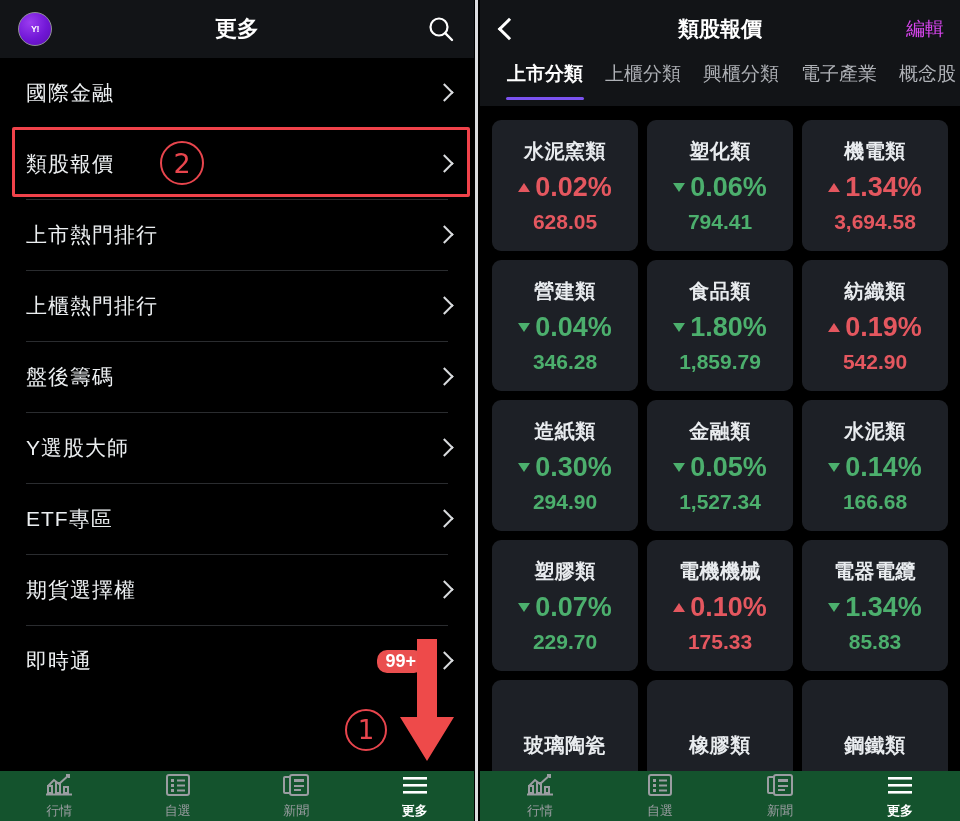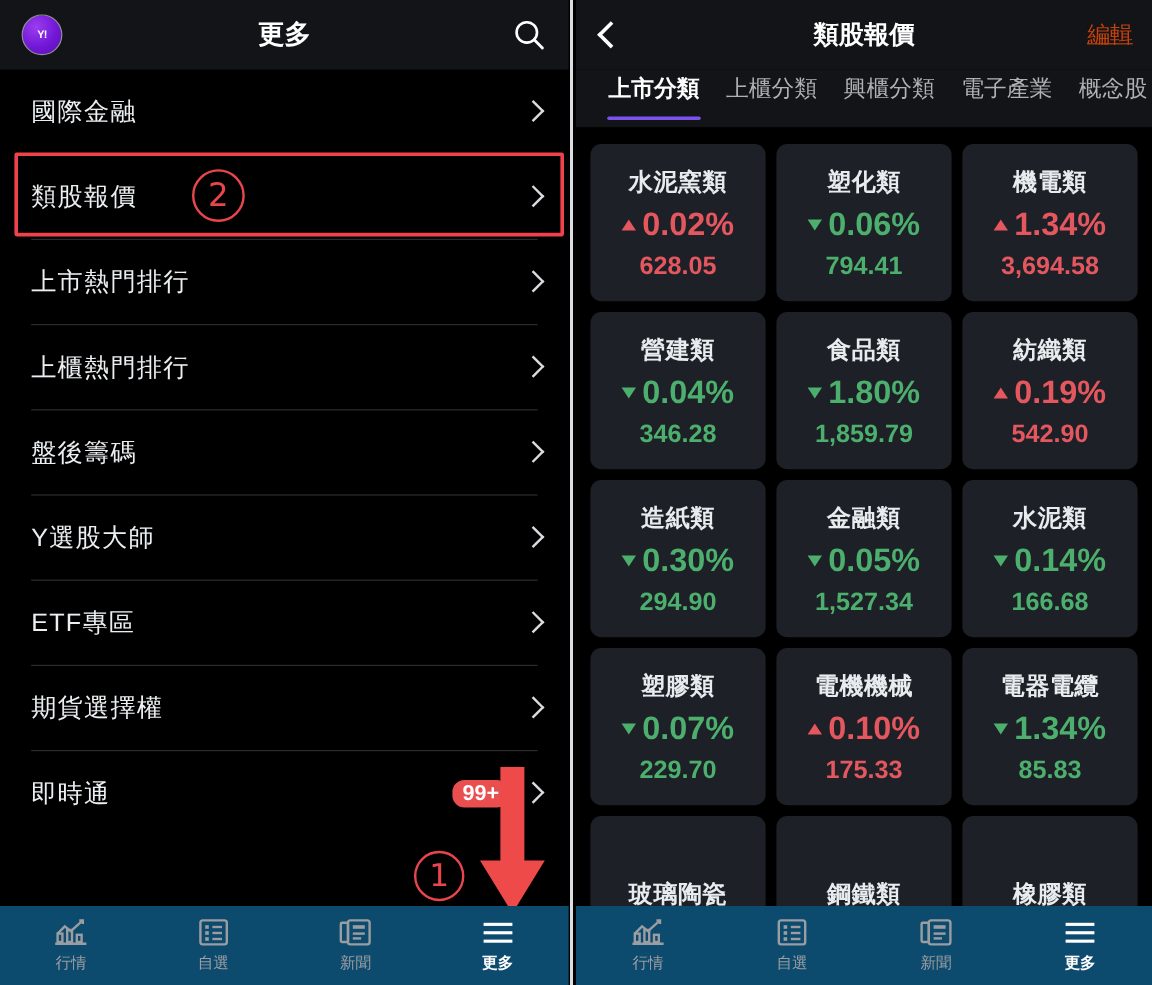--- a/index.html
+++ b/index.html
@@ -79,21 +79,21 @@
     pointer-events:none;
   }
   #circle2 { left:160px; top:141px; width:44px; height:44px; font-size:27px; }
   #circle1 { left:345px; top:709px; width:42px; height:42px; font-size:26px; }
 
   .down-arrow { position:absolute; left:392px; top:639px; pointer-events:none; }
 
   
   .tabbar {
     position:absolute; bottom:0; left:0; right:0;
-    height:66px; background:#0c4a6e;
+    height:50px; background:#14532d;
     display:flex; align-items:center;text-align:center;
   }
   .tabbar-item {
     flex:1; display:flex; flex-direction:column;
     align-items:center; justify-content:center; gap:4px;
   }
   .tabbar-label { font-size:13px; color:#9a9da1; }
   .tabbar-item.active .tabbar-label { color:#fff; font-weight:bold; }
   .tabbar-icon { width:30px; height:26px; display:flex; align-items:center; justify-content:center; }
 
@@ -118,21 +118,21 @@
     content:""; position:absolute; left:5px; top:5px;
     width:13px; height:13px;
     border-left:3px solid #fff; border-bottom:3px solid #fff;
     transform:rotate(45deg);
   }
   .rp-title {
     position:absolute; left:0; right:0; text-align:center;
     font-size:21px; font-weight:bold; color:#fff; pointer-events:none;
   }
   .rp-edit {
-    margin-left:auto; color:#c2410c; font-size:19px; position:relative; z-index:2;text-decoration:underline;
+    margin-left:auto; color:#d946ef; font-size:19px; position:relative; z-index:2;
   }
   .rp-tabs {
     height:48px; background:#121417;
     display:flex; align-items:flex-start; padding:0 16px 0 16px;
     overflow:hidden; position:relative;
   }
   .rp-tab {
     flex:0 0 auto; padding:3px 11px 0;
     font-size:19px; color:#aeb1b6; white-space:nowrap;
     position:relative; height:100%;
@@ -411,24 +411,24 @@
           <div class="tile-pct down-c">
             <span class="tri down"></span>
             <span>1.34%</span>
           </div>
           <div class="tile-val down-c">85.83</div>
         </div>
         <div class="tile">
           <div class="tile-name">玻璃陶瓷</div>
         </div>
         <div class="tile">
+          <div class="tile-name">橡膠類</div>
+        </div>
+        <div class="tile">
           <div class="tile-name">鋼鐵類</div>
-        </div>
-        <div class="tile">
-          <div class="tile-name">橡膠類</div>
         </div>
       </div>
 
     <div class="tabbar" id="right-tabbar">
         <div class="tabbar-item">
           <span class="tabbar-icon">
             <svg width="28" height="24" viewBox="0 0 28 24">
               <polyline points="3,13 9,7 14,11 24,2" fill="none" stroke="#9a9da1" stroke-width="2"></polyline>
               <polyline points="21,2 24,2 24,5" fill="none" stroke="#9a9da1" stroke-width="2"></polyline>
               <rect x="3" y="13" width="4" height="7" fill="none" stroke="#9a9da1" stroke-width="2"></rect>

